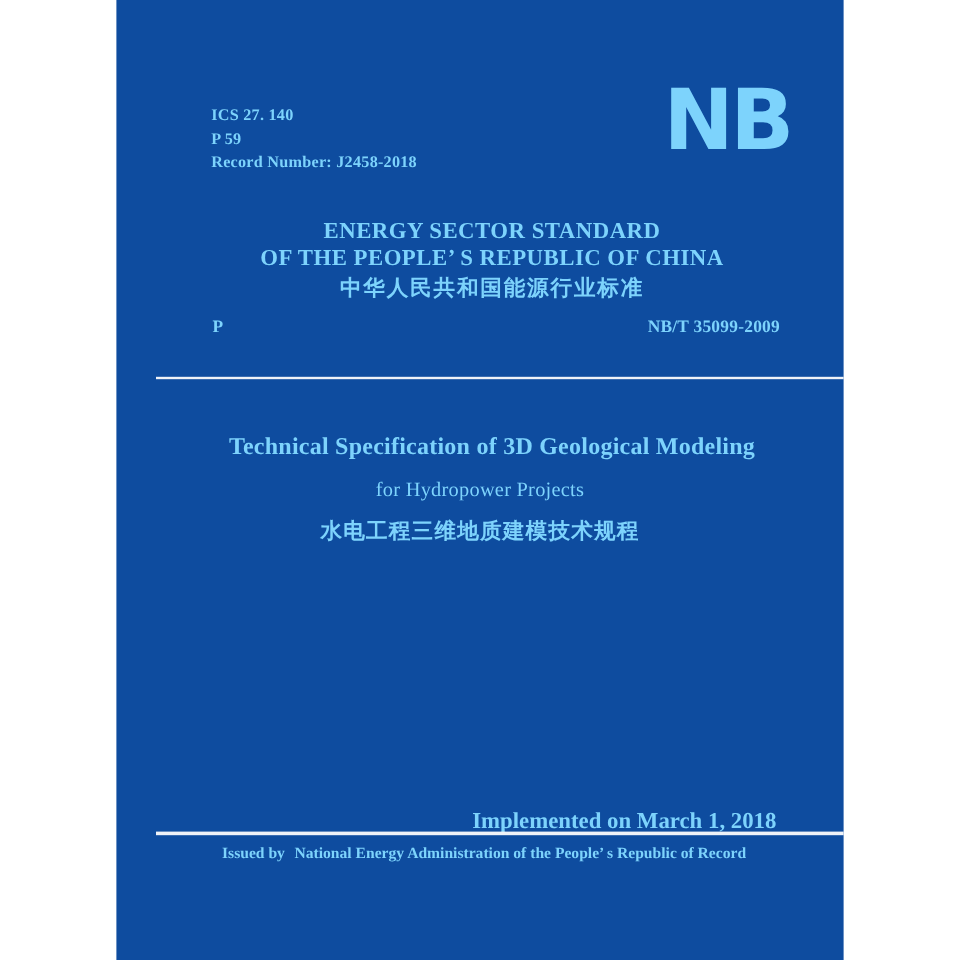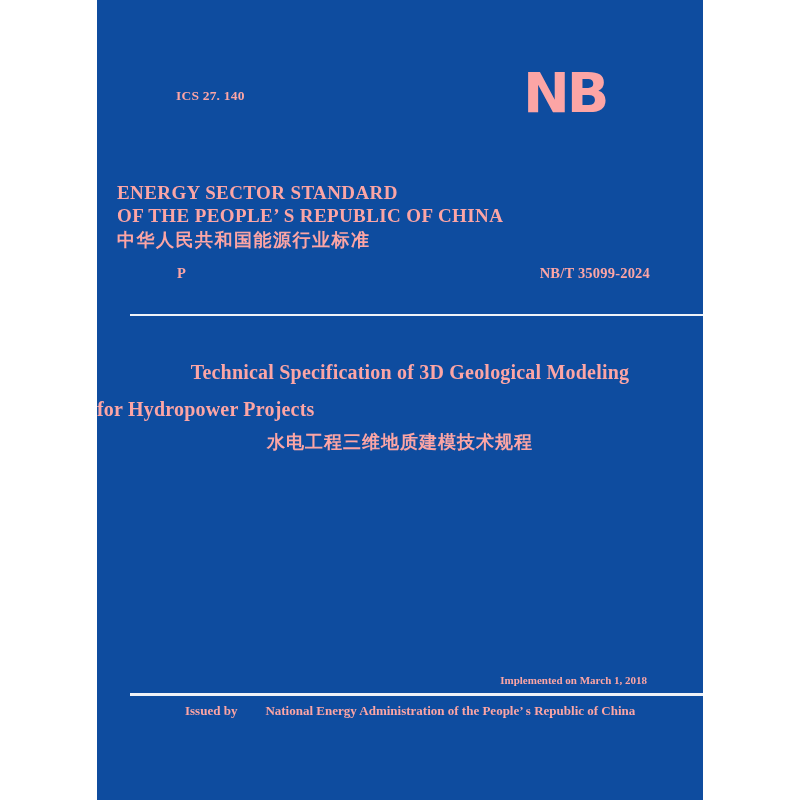--- a/index.html
+++ b/index.html
@@ -30,31 +30,31 @@
     left: 79px; top: 86px;
     font-size: 13.5px;
     font-weight: bold;
     line-height: 19.5px;
     letter-spacing: 0.2px;
     white-space: nowrap;
   }
 
   
   .nb-logo {
-    left: 426px; top: 65px;
+    left: 456px; top: 65px;
     font-family: "DejaVu Sans", sans-serif;
     font-weight: 800;
-    font-size: 56px;
+    font-size: 70px;
     line-height: 1;
     letter-spacing: -3px;
     white-space: nowrap;
   }
 
   
-  .std-header { left: 0; right: 0; font-weight: bold; padding-left: 20px; }
+  .std-header { left: 0; right: 0; text-align: center; font-weight: bold; padding-left: 20px; }
   .std-en1 { top: 182px; font-size: 19px; letter-spacing: 0.4px; }
   .std-en2 { top: 205px; font-size: 19px; letter-spacing: 0.4px; }
   .std-zh  { top: 228px; font-size: 18px; letter-spacing: 1.5px;
              font-family: "Liberation Sans", sans-serif; }
 
   .class-letter {
     left: 80px; top: 265px;
     font-size: 14.5px; font-weight: bold;
   }
   .std-number {
@@ -67,72 +67,74 @@
     left: 33px;
     width: 573px;
     background: #eef2f8;
   }
   .rule-top { top: 314px; height: 2px; }
   .rule-bottom { top: 693px; height: 3px; }
 
   
   .title-en1 { left: 0; right: 0; top: 361px; text-align: center;
                font-size: 20px; font-weight: bold; letter-spacing: 0.2px; padding-left: 20px; }
-  .title-en2 { left: 0; right: 0; top: 398px; text-align: left;
-               font-size: 20px; font-weight: bold; letter-spacing: 0.2px; }
+  .title-en2 { left: 0; right: 0; top: 398px; text-align: center;
+               font-size: 17px; font-weight: normal; letter-spacing: 0.2px; }
   .title-zh  { left: 0; right: 0; top: 430px; text-align: center;
                font-size: 18px; font-weight: bold; letter-spacing: 1px;
                font-family: "Liberation Sans", sans-serif; }
 
   
   .dates-row { left: 0; right: 0; top: 674px; height: 16px; }
   .issued-on {
     position: absolute; left: 87px; top: 0;
     font-size: 13.5px; font-weight: bold; white-space: nowrap;
   }
   .implemented-on {
     position: absolute; right: 56px; top: 0;
-    font-size: 11px; font-weight: bold; white-space: nowrap;
+    font-size: 19px; font-weight: bold; white-space: nowrap;
   }
   .issued-by-row {
     left: 88px; top: 703px;
-    display: flex; gap: 28px;
+    display: flex; gap: 8px;
     font-size: 13px; font-weight: bold; white-space: nowrap;
   }
 </style>
 </head>
 <body>
 
 <div class="canvas">
-  <div class="cover" style="background: rgb(14, 76, 159); color: #fca5a5;">
+  <div class="cover" style="background: rgb(14, 76, 159); color: #7dd3fc;">
 
     <div class="abs ics-block">
       <div>ICS 27. 140</div>
+      <div>P 59</div>
+      <div>Record Number: J2458-2018</div>
     </div>
 
     <div class="abs nb-logo">NB</div>
 
     <div class="abs std-header std-en1">ENERGY SECTOR STANDARD</div>
     <div class="abs std-header std-zh">中华人民共和国能源行业标准</div>
     <div class="abs std-header std-en2">OF THE PEOPLE’ S REPUBLIC OF CHINA</div>
 
     <div class="abs class-letter">P</div>
-    <div class="abs std-number">NB/T 35099-2024</div>
+    <div class="abs std-number">NB/T 35099-2009</div>
 
     <div class="abs rule rule-top" style="background: rgb(238, 242, 248);"></div>
 
     <div class="abs title-en1">Technical Specification of 3D Geological Modeling</div>
     <div class="abs title-en2">for Hydropower Projects</div>
     <div class="abs title-zh">水电工程三维地质建模技术规程</div>
 
     <div class="abs dates-row">
       <span class="implemented-on">Implemented on March 1, 2018</span>
     </div>
 
     <div class="abs rule rule-bottom" style="background: rgb(238, 242, 248);"></div>
 
     <div class="abs issued-by-row">
       <span>Issued by</span>
-      <span>National Energy Administration of the People’ s Republic of China</span>
+      <span>National Energy Administration of the People’ s Republic of Record</span>
     </div>
 
   </div>
 </div>
 
 </body></html>

